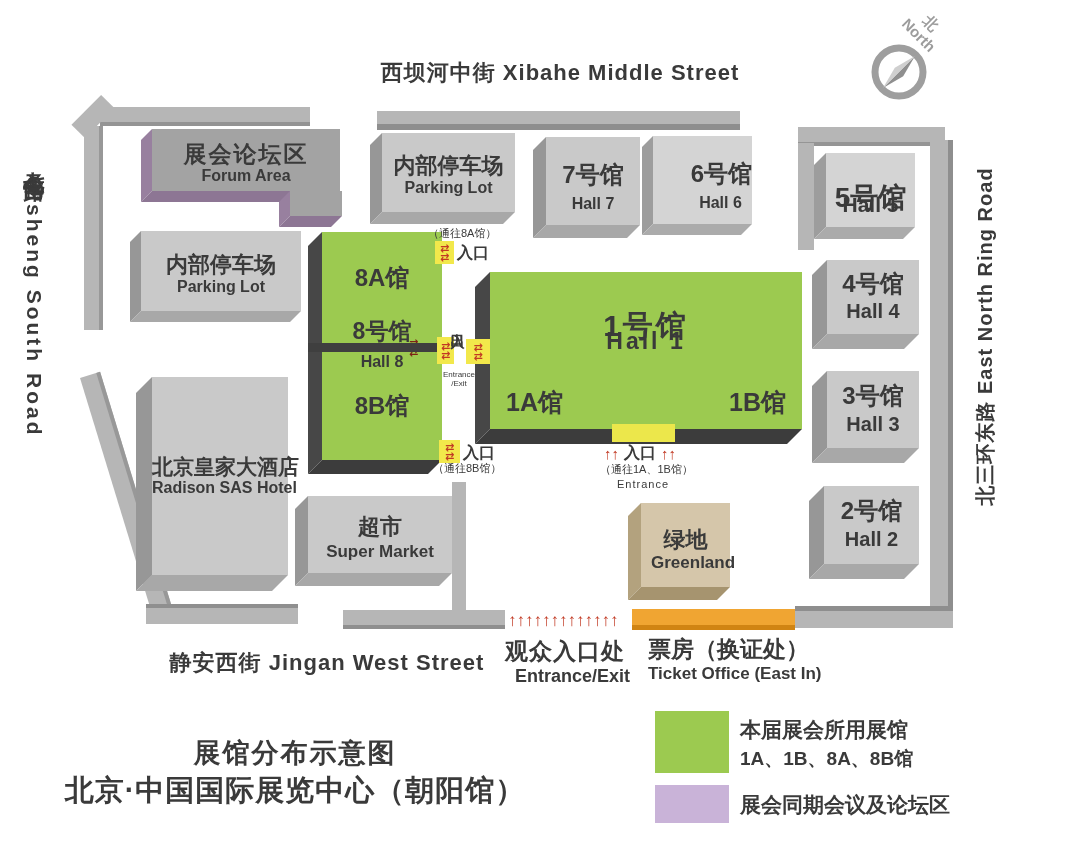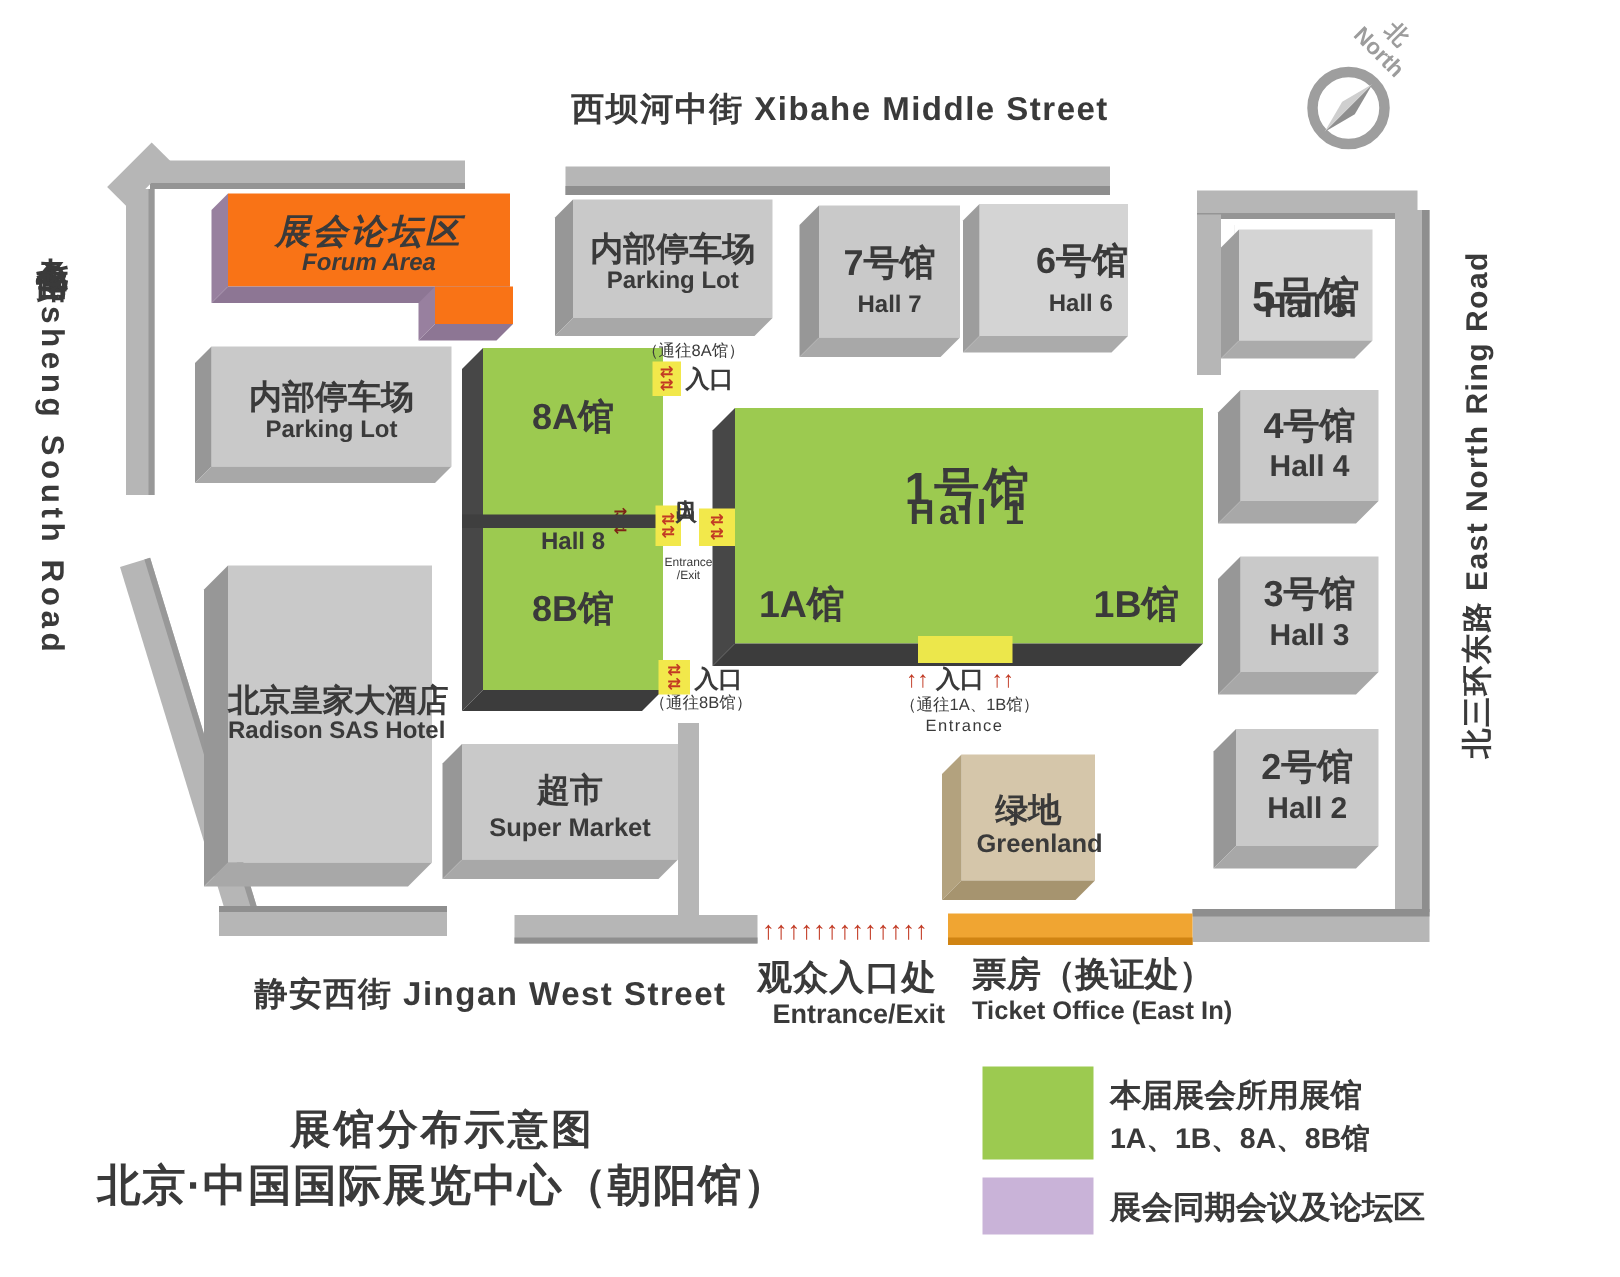--- a/index.html
+++ b/index.html
@@ -8,21 +8,21 @@
 
   
   .blk { position:absolute; }
   .blk::before { content:""; position:absolute; top:0; left:calc(var(--d) * -1); width:var(--d); height:100%;
                  background:var(--sideL); transform:skewY(-45deg); transform-origin:100% 0; }
   .blk::after  { content:""; position:absolute; bottom:calc(var(--d) * -1); left:0; width:100%; height:var(--d);
                  background:var(--sideB); transform:skewX(-45deg); transform-origin:0 0; }
   .g   { background:#c9c9c9; --sideL:#979797; --sideB:#a8a8a8; }
   .g2  { background:#d4d4d4; --sideL:#9d9d9d; --sideB:#ababab; }
   .grn { background:#9cca50; --sideL:#474747; --sideB:#3c3c3c; }
-  .pur { background:#f97316;font-style:italic; --sideL:#98809f; --sideB:#8d7694; }
+  .pur { background:#a3a3a3; --sideL:#98809f; --sideB:#8d7694; }
   .tan { background:#d5c6aa; --sideL:#b3a27e; --sideB:#a6946f; }
 
   .lbl { position:absolute; width:100%; text-align:center; color:#3a3a3a; white-space:nowrap; }
   .zh  { font-weight:bold; }
   .road { position:absolute; background:#b6b6b6; }
   .gate { position:absolute; background:#f2e84b; color:#c23a24; font-weight:bold;
           display:flex; flex-direction:column; align-items:center; justify-content:center;
           font-size:11px; line-height:9px; z-index:2; }
   .red  { color:#c23a24; font-weight:bold; }
   .note { position:absolute; font-size:11px; white-space:nowrap; }
@@ -102,20 +102,21 @@
     <div class="lbl" style="top:42px;font-size:20px;font-weight:bold;">Hall 2</div>
   </div>
 
   <div class="blk g" style="left:141px;top:231px;width:160px;height:80px;--d:11px;">
     <div class="lbl zh" style="top:19px;font-size:22px;">内部停车场</div>
     <div class="lbl" style="top:47px;font-size:16px;font-weight:bold;">Parking Lot</div>
   </div>
 
   <div class="blk grn" style="left:322px;top:232px;width:120px;height:228px;--d:14px;">
     <div class="lbl zh" style="top:30px;font-size:24px;">8A馆</div>
+    <div class="lbl zh" style="top:84px;font-size:23px;">8号馆</div>
     <div style="position:absolute;left:-14px;top:111px;width:134px;height:9px;background:#3f3f3f;z-index:1;"></div>
     <div class="lbl" style="top:121px;font-size:16px;font-weight:bold;">Hall 8</div>
     <div class="lbl zh" style="top:158px;font-size:24px;">8B馆</div>
   </div>
 
   <div class="blk grn" style="left:490px;top:272px;width:312px;height:157px;--d:15px;">
     <div class="lbl zh" style="top:34px;font-size:30px;letter-spacing:3px;">1号馆</div>
     <div class="lbl" style="top:56px;font-size:23px;font-weight:bold;letter-spacing:3px;">Hall 1</div>
     <div class="abs zh" style="left:16px;top:114px;font-size:25px;">1A馆</div>
     <div class="abs zh" style="right:16px;top:114px;font-size:25px;">1B馆</div>

